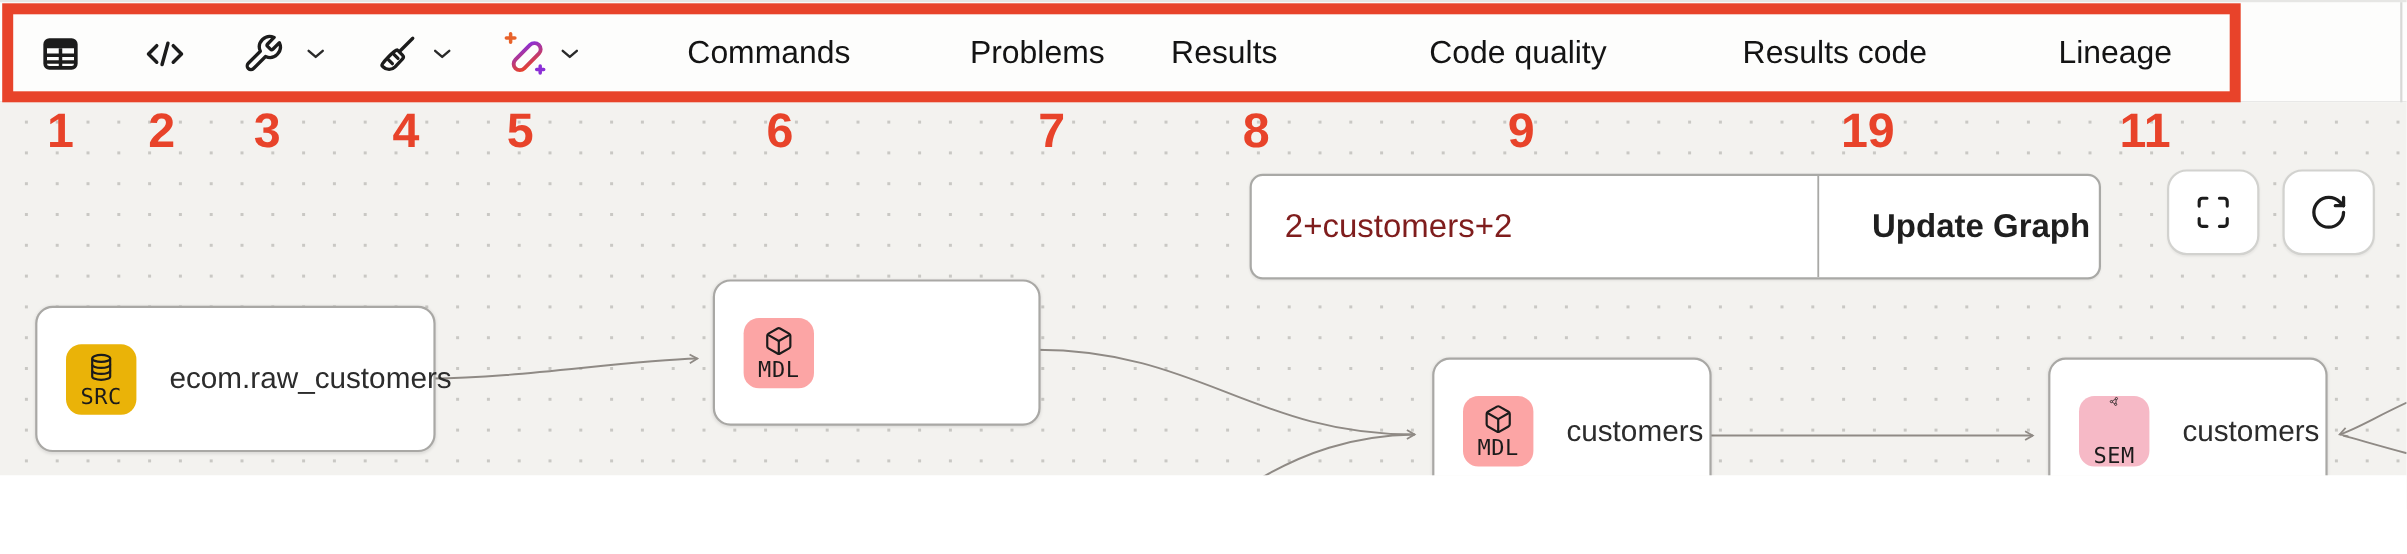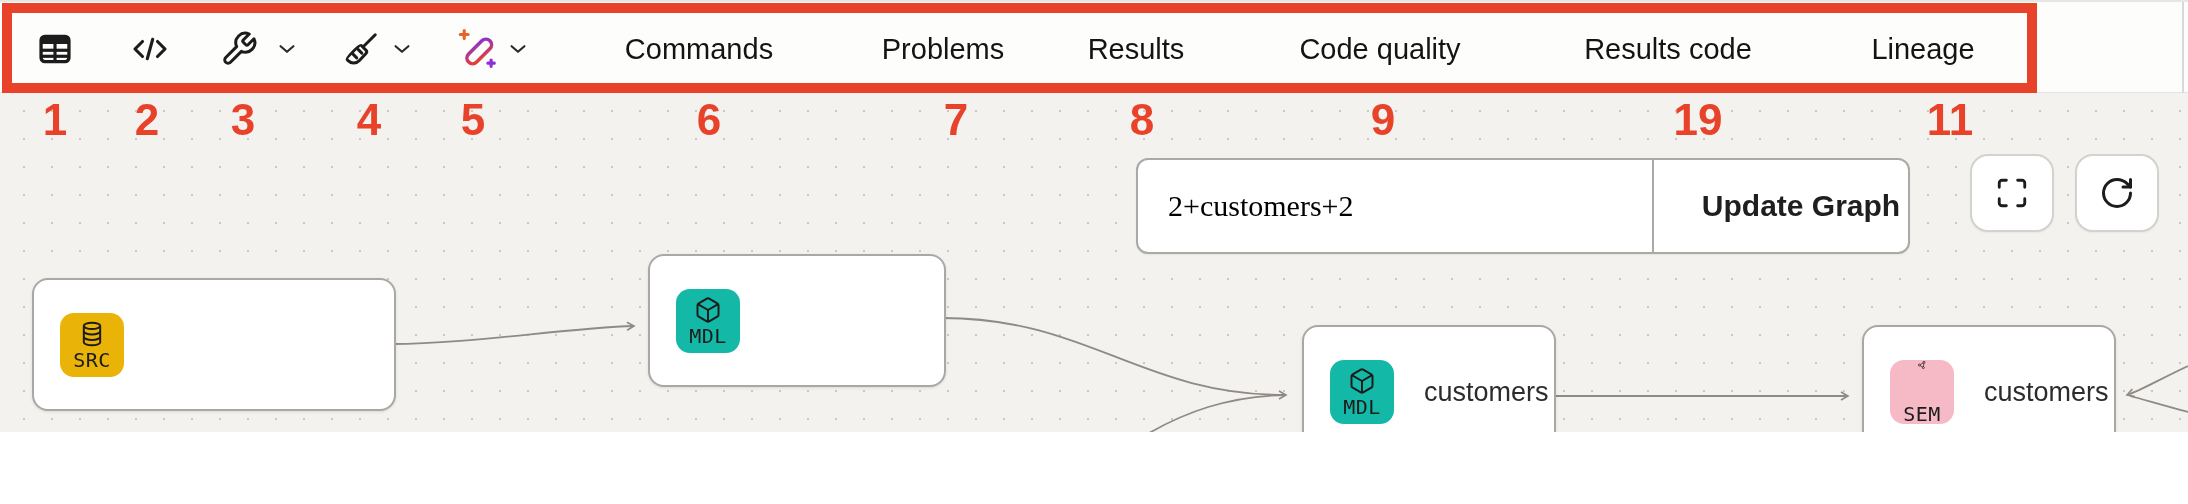--- a/index.html
+++ b/index.html
@@ -28,31 +28,31 @@
           background-size:28px 28px;background-position:10px 4px;}
   .edges{position:absolute;left:0;top:0;width:2188px;height:411px;}
 
   .node{position:absolute;background:#fff;border:2px solid #a9a8a5;border-radius:16px;
         box-shadow:0 1px 3px rgba(0,0,0,.10);display:flex;align-items:center;cursor:pointer;}
   .node .badge{width:64px;height:64px;border-radius:14px;margin-left:26px;flex:0 0 auto;
         display:flex;flex-direction:column;align-items:center;justify-content:center;}
   .badge .btxt{font-family:"DejaVu Sans Mono",monospace;font-size:20px;line-height:20px;
         color:#1b1b1b;margin-top:2px;letter-spacing:.5px;}
   .badge.src{background:#eab308;}
-  .badge.mdl{background:#14b8a6;}
+  .badge.mdl{background:#fca5a5;}
   .badge.sem{background:#f6b9c6;gap:32px;}
   .node .nlabel{font-size:27px;color:#2c2c2c;margin-left:30px;white-space:nowrap;}
   .node.partial{border-radius:14px;}
 
   
   .search-group{position:absolute;left:1136px;top:65px;width:774px;height:96px;background:#fff;
         border:2px solid #a9a9a6;border-radius:12px;box-sizing:border-box;display:flex;
         box-shadow:0 1px 2px rgba(0,0,0,.06);}
   .search-left{flex:0 0 484px;display:flex;align-items:center;padding-left:30px;
-        font-size:30px;color:#000000;border-right:2px solid #a9a9a6;border-radius:10px 0 0 10px;font-family:Liberation Serif, serif;}
+        font-size:30px;color:#7f1d1d;border-right:2px solid #a9a9a6;border-radius:10px 0 0 10px;}
   .search-right{flex:1;display:flex;align-items:center;justify-content:center;
         font-size:30px;font-weight:bold;color:#1f1f1f;cursor:pointer;margin-left:40px;}
 
   .sq-btn{position:absolute;width:84px;height:78px;background:#fff;border:2px solid #d2d2cf;
         border-radius:18px;box-sizing:border-box;display:flex;align-items:center;
         justify-content:center;cursor:pointer;box-shadow:0 1px 2px rgba(0,0,0,.05);}
 </style>
 </head>
 <body>
 
@@ -117,21 +117,21 @@
       </svg>
     </div>
     <div class="tool-ic" style="left:518px">
       <svg width="22" height="22" viewBox="0 0 24 24" fill="none" stroke="#2a2a2a" stroke-width="2.4" stroke-linecap="round" stroke-linejoin="round">
         <path d="m5 9 7 6 7-6"></path>
       </svg>
     </div>
 
     <div class="tab" style="left:699px">Commands</div>
     <div class="tab" style="left:943px">Problems</div>
-    <div class="tab" style="left:1136px">Results</div>
+    <div class="tab" style="left:1113px">Results</div>
     <div class="tab" style="left:1380px">Code quality</div>
     <div class="tab" style="left:1668px">Results code</div>
     <div class="tab" style="left:1923px">Lineage</div>
 
     <div class="topbar-divider"></div>
   </div>
 
   <div class="red-box"></div>
 
   <div class="num" style="left:55px">1</div>
@@ -187,20 +187,21 @@
     <div class="node" style="left:32px;top:185px;width:360px;height:129px">
       <div class="badge src">
         <svg width="28" height="28" viewBox="0 0 24 24" fill="none" stroke="#1b1b1b" stroke-width="1.7">
           <ellipse cx="12" cy="5" rx="7" ry="2.7"></ellipse>
           <path d="M5 5v14c0 1.5 3.1 2.7 7 2.7s7-1.2 7-2.7V5"></path>
           <path d="M5 9.7c0 1.5 3.1 2.7 7 2.7s7-1.2 7-2.7"></path>
           <path d="M5 14.4c0 1.5 3.1 2.7 7 2.7s7-1.2 7-2.7"></path>
         </svg>
         <div class="btxt">SRC</div>
       </div>
+      <div class="nlabel">ecom.raw_customers</div>
     </div>
 
     <div class="node" style="left:648px;top:161px;width:294px;height:129px">
       <div class="badge mdl">
         <svg width="28" height="28" viewBox="0 0 24 24" fill="none" stroke="#1b1b1b" stroke-width="1.7" stroke-linejoin="round">
           <path d="M21 8a2 2 0 0 0-1-1.73l-7-4a2 2 0 0 0-2 0l-7 4A2 2 0 0 0 3 8v8a2 2 0 0 0 1 1.73l7 4a2 2 0 0 0 2 0l7-4A2 2 0 0 0 21 16Z"></path>
           <path d="m3.3 7 8.7 5 8.7-5"></path>
             <path d="M12 22V12"></path>
         </svg>
         <div class="btxt">MDL</div>

